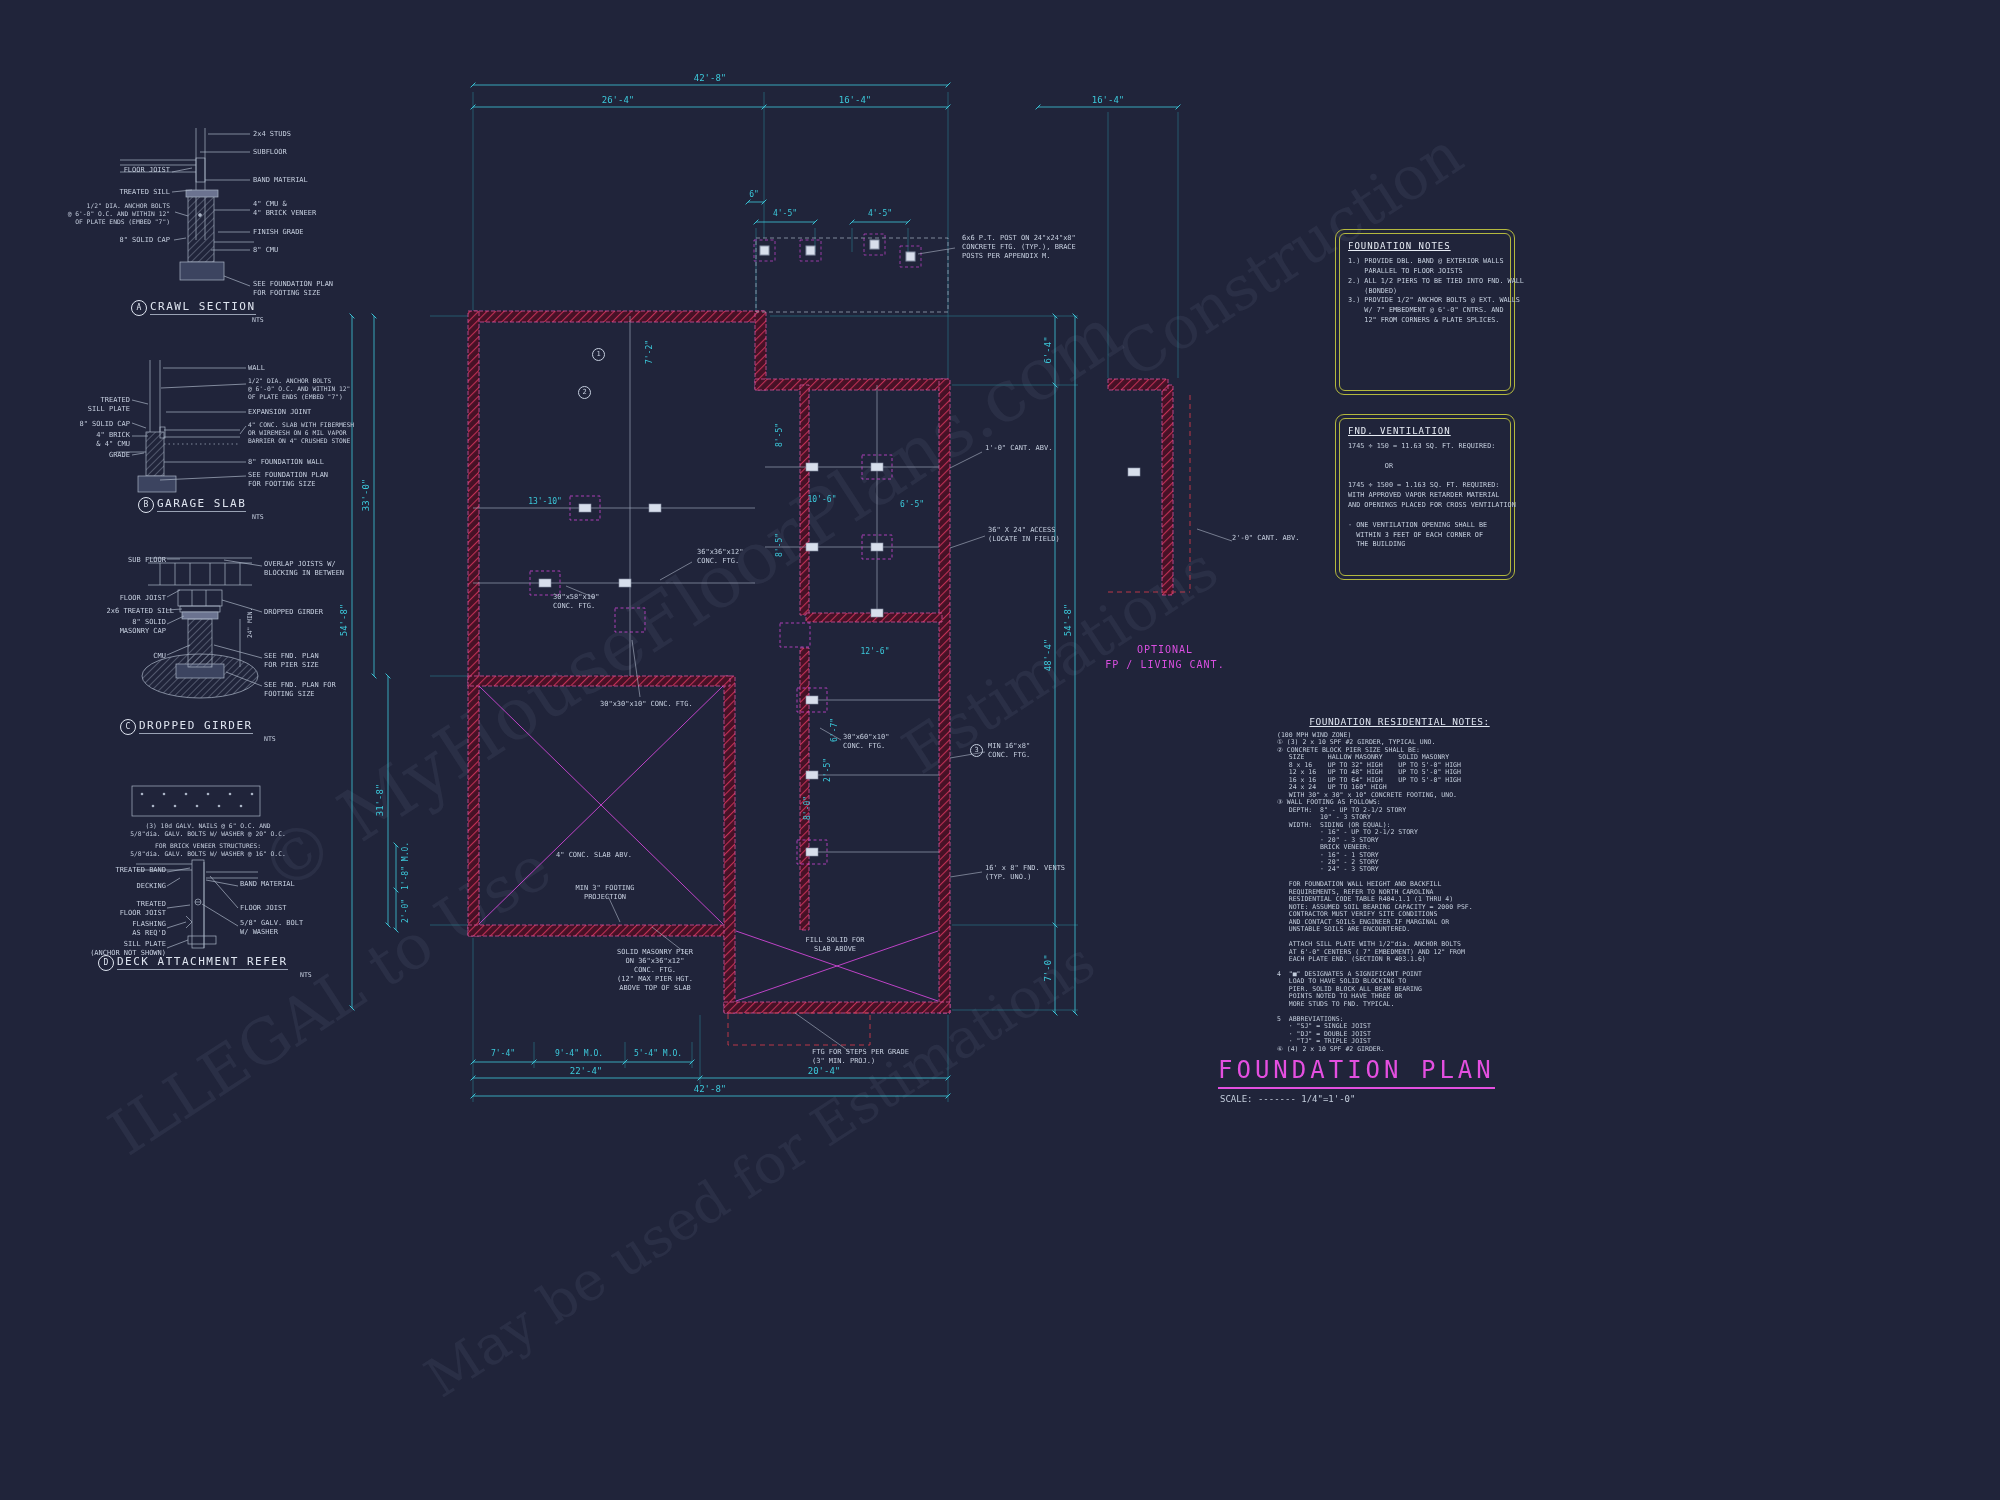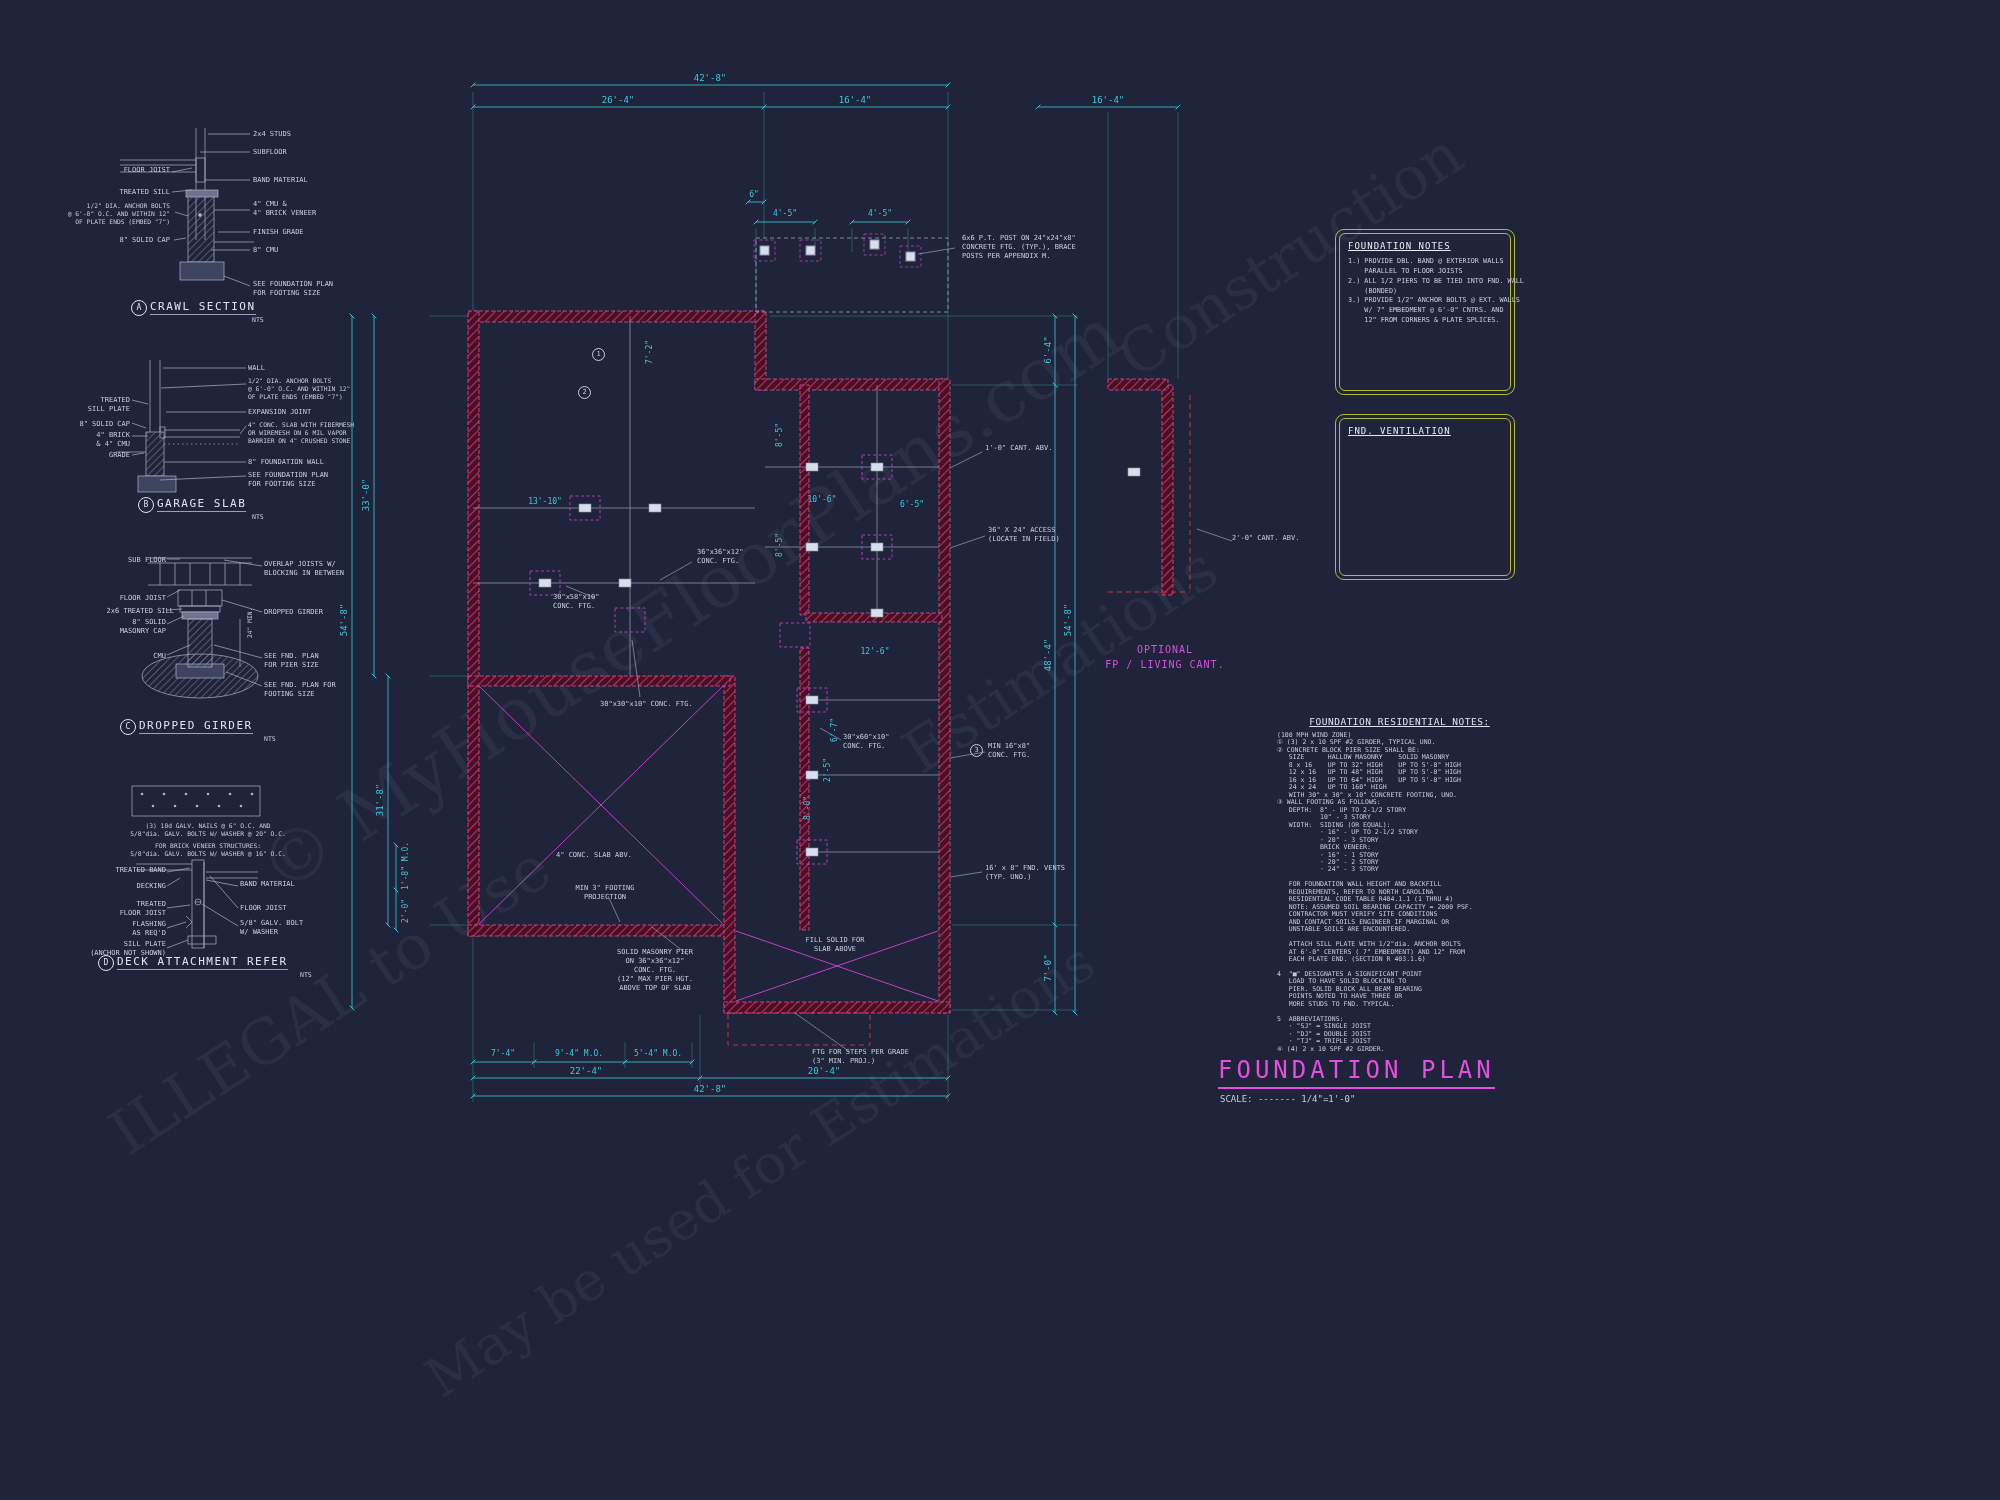--- a/index.html
+++ b/index.html
@@ -481,20 +481,31 @@
     (BONDED)
 3.) PROVIDE 1/2" ANCHOR BOLTS @ EXT. WALLS
     W/ 7" EMBEDMENT @ 6'-0" CNTRS. AND
     12" FROM CORNERS &amp; PLATE SPLICES.</div>
     </div>
   </div>
 
   <div class="box" style="left:1335px;top:385px;width:172px;height:158px">
     <div class="box-inner">
       <div class="box-title">FND. VENTILATION</div>
+      <div class="box-body">1745 ÷ 150 = 11.63 SQ. FT. REQUIRED:
+
+         OR
+
+1745 ÷ 1500 = 1.163 SQ. FT. REQUIRED:
+WITH APPROVED VAPOR RETARDER MATERIAL
+AND OPENINGS PLACED FOR CROSS VENTILATION
+
+· ONE VENTILATION OPENING SHALL BE
+  WITHIN 3 FEET OF EACH CORNER OF
+  THE BUILDING</div>
     </div>
   </div>
 
   <div class="struct">
     <div class="struct-title">FOUNDATION RESIDENTIAL NOTES:</div>
     <div class="struct-body">(100 MPH WIND ZONE)
 ① (3) 2 x 10 SPF #2 GIRDER, TYPICAL UNO.
 ② CONCRETE BLOCK PIER SIZE SHALL BE:
    SIZE      HALLOW MASONRY    SOLID MASONRY
    8 x 16    UP TO 32" HIGH    UP TO 5'-0" HIGH

